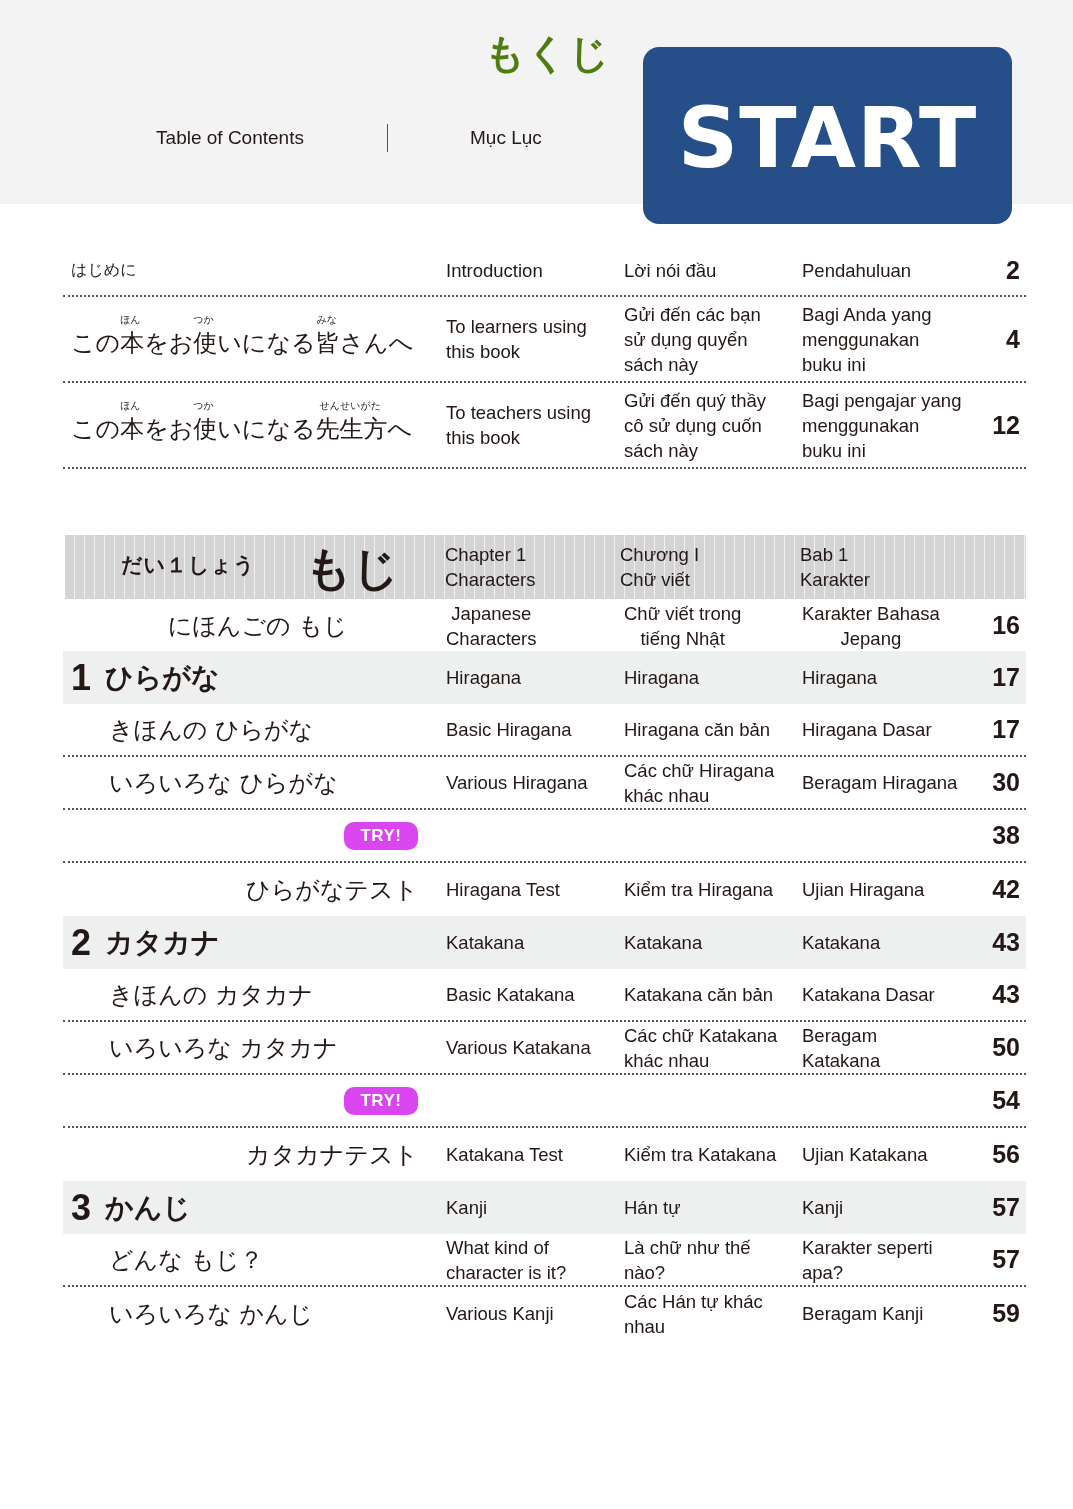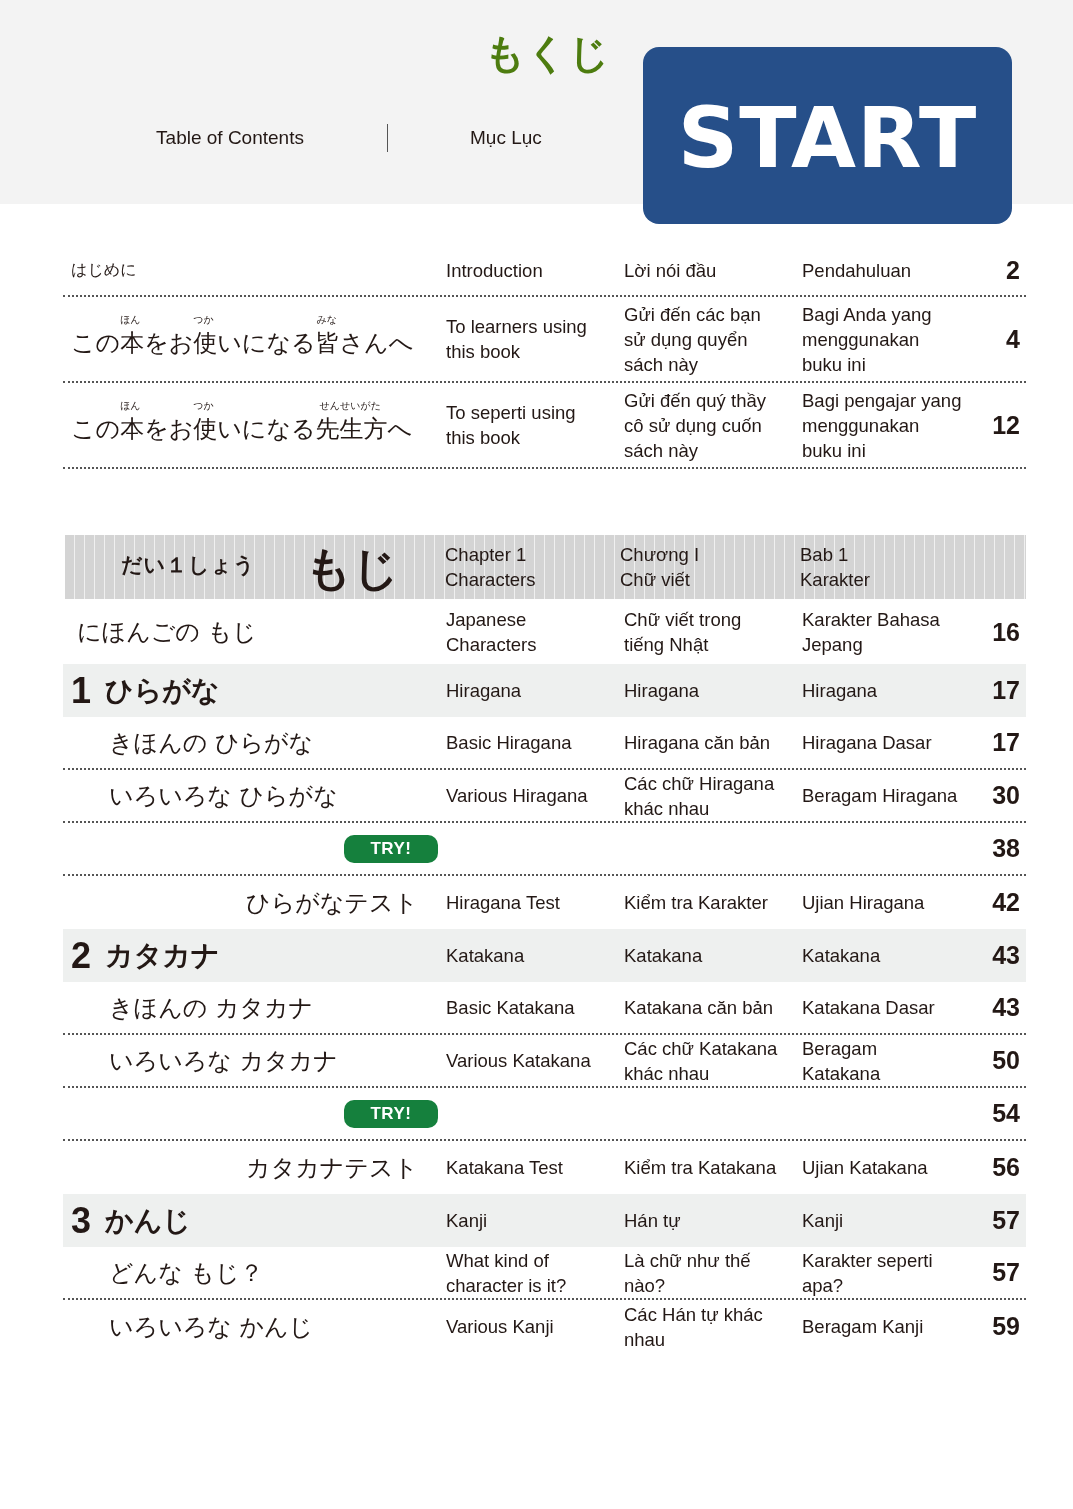--- a/index.html
+++ b/index.html
@@ -29,22 +29,22 @@
     .c-pg { position: absolute; right: 6px; font-weight: bold; font-size: 25px; color: #231815; }
 
     .ruby-wrap { position: relative; display: inline-block; }
     .ruby { position: absolute; top: -14px; font-size: 10px; white-space: nowrap; font-family: "DejaVu Sans", sans-serif; color: #231815; }
 
     .ja-indent { padding-left: 46px; }
     .ja-right { text-align: right; padding-right: 0; width: 355px; }
     .ja-major { font-weight: bold; font-size: 28px; display: flex; align-items: center; }
     .major-num { font-weight: bold; font-size: 36px; margin-right: 14px; font-family: "Liberation Sans", sans-serif; }
 
-    .try-badge { position: absolute; left: 281px; display: inline-block; width: 94px; height: 28px; border-radius: 10px;
-      background: #15803d; color: #ffffff; font-weight: bold; font-size: 17px; text-align: center; line-height: 28px; letter-spacing: 0.5px; }
+    .try-badge { position: absolute; left: 281px; display: inline-block; width: 74px; height: 28px; border-radius: 10px;
+      background: #d946ef; color: #ffffff; font-weight: bold; font-size: 17px; text-align: center; line-height: 28px; letter-spacing: 0.5px; }
 
     .chapter-bar { position: absolute; left: 65px; top: 535px; width: 961px; height: 64px;
       background-color: #d9d9d9;
       background-image: repeating-linear-gradient(90deg, #d4d4d4 0px, #d4d4d4 9px, #f0f0f0 9px, #f0f0f0 10px); }
     .chapter-label { position: absolute; left: 56px; top: 16px; font-family: "DejaVu Sans", sans-serif; font-weight: bold; font-size: 21px; color: #231815; letter-spacing: 1px; }
     .chapter-title { position: absolute; left: 240px; top: 3px; font-family: "DejaVu Sans", sans-serif; font-weight: bold; font-size: 46px; color: #231815; }
     .chapter-en { position: absolute; left: 380px; top: 7px; font-size: 18.5px; line-height: 25px; }
     .chapter-vi { position: absolute; left: 555px; top: 7px; font-size: 18.5px; line-height: 25px; }
     .chapter-id { position: absolute; left: 735px; top: 7px; font-size: 18.5px; line-height: 25px; }
     .line { display: block; }
@@ -95,21 +95,21 @@
         <span class="line">buku ini</span>
       </div>
     <div class="c-pg">4</div>
   </div>
 
   <div class="row dotted" style="height:86px;">
     <div class="c-ja" style="padding-top:8px;">
       <span>この</span><span class="ruby-wrap"><span class="ruby" style="left:0;">ほん</span><span>本</span></span><span>をお</span><span class="ruby-wrap"><span class="ruby" style="left:0;">つか</span><span>使</span></span><span>いになる</span><span class="ruby-wrap"><span class="ruby" style="left:4px;">せんせいがた</span><span>先生方</span></span><span>へ</span>
     </div>
     <div class="c-en">
-        <span class="line">To seperti using</span>
+        <span class="line">To teachers using</span>
         <span class="line">this book</span>
       </div>
     <div class="c-vi">
         <span class="line">Gửi đến quý thầy</span>
         <span class="line">cô sử dụng cuốn</span>
         <span class="line">sách này</span>
       </div>
     <div class="c-id">
         <span class="line">Bagi pengajar yang</span>
         <span class="line">menggunakan</span>
@@ -131,21 +131,21 @@
       <span class="line">Chữ viết</span>
     </div>
   <div class="chapter-id">
       <span class="line">Bab 1</span>
       <span class="line">Karakter</span>
     </div>
 </div>
 
 <div class="toc" style="top:600px;">
 
-  <div class="row" style="height:64px;">
+  <div class="row" style="height:51px;text-align:center;">
     <div class="c-ja" style="padding-left:14px;">にほんごの もじ</div>
     <div class="c-en">
         <span class="line">Japanese</span>
         <span class="line">Characters</span>
       </div>
     <div class="c-vi">
         <span class="line">Chữ viết trong</span>
         <span class="line">tiếng Nhật</span>
       </div>
     <div class="c-id">
@@ -205,21 +205,21 @@
     <span class="try-badge">TRY!</span>
     <div class="c-pg">38</div>
   </div>
 
   <div class="row" style="height:53px;">
     <div class="c-ja ja-right">ひらがなテスト</div>
     <div class="c-en">
         <span class="line">Hiragana Test</span>
       </div>
     <div class="c-vi">
-        <span class="line">Kiểm tra Karakter</span>
+        <span class="line">Kiểm tra Hiragana</span>
       </div>
     <div class="c-id">
         <span class="line">Ujian Hiragana</span>
       </div>
     <div class="c-pg">42</div>
   </div>
 
   <div class="row gray" style="height:53px;">
     <div class="c-ja ja-major">
         <span class="major-num">2</span>

